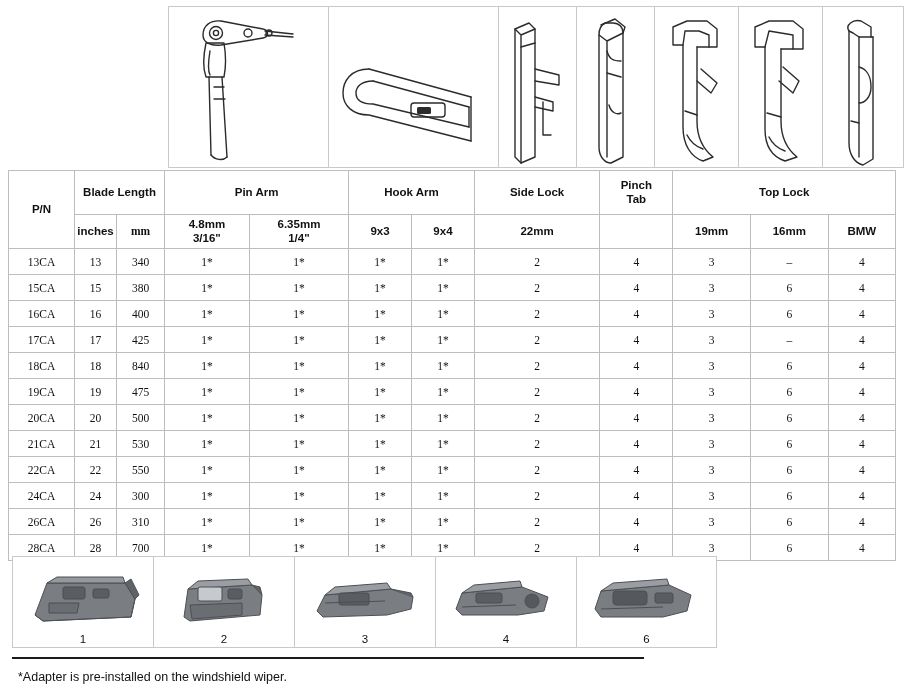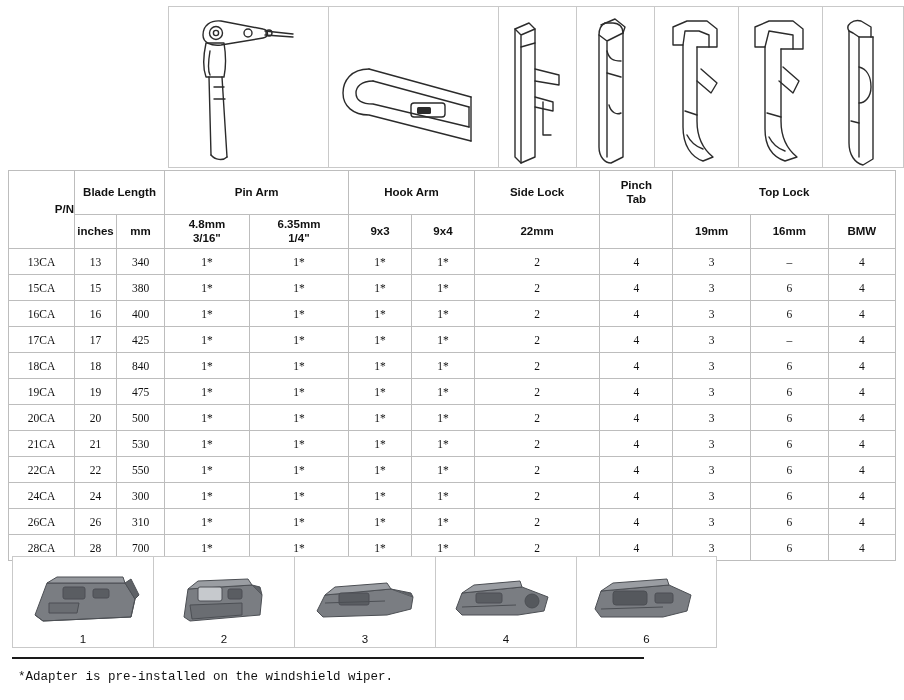--- a/index.html
+++ b/index.html
@@ -99,21 +99,20 @@
     width: 632px;
     height: 2px;
     background: #1a1a1a;
   }
   .footnote {
     position: absolute;
     left: 18px;
     top: 670px;
     font-size: 12.5px;
     color: #111;
-    font-family: Liberation Mono, monospace;
   }
 </style>
 </head>
 <body>
 
 <div id="page">
 
   <div class="illus-strip">
 
     <div class="illus-cell" style="width:160px;">
@@ -211,34 +210,34 @@
           <path d="M28 114 L36 116"></path>
           <path d="M48 30 L50 30"></path>
         </g>
       </svg>
     </div>
   </div>
 
   <table class="spec">
     <thead>
       <tr class="hdr-group">
-        <th rowspan="2" style="width:66px;text-align:right;">P/N</th>
+        <th rowspan="2" style="width:66px;">P/N</th>
         <th colspan="2">Blade Length</th>
         <th colspan="2">Pin Arm</th>
         <th colspan="2">Hook Arm</th>
         <th rowspan="1">Side Lock</th>
         <th rowspan="1">
           <span>Pinch</span><br>
           <span>Tab</span>
         </th>
         <th colspan="3">Top  Lock</th>
       </tr>
       <tr class="hdr-sub">
         <th style="width:42px;">inches</th>
-        <th style="width:48px;">mm</th>
+        <th style="width:48px;font-family:Liberation Serif, serif;">mm</th>
         <th>
           <span>4.8mm</span><br>
           <span>3/16"</span>
         </th>
         <th>
           <span>6.35mm</span><br>
           <span>1/4"</span>
         </th>
         <th>9x3</th>
         <th>9x4</th>

